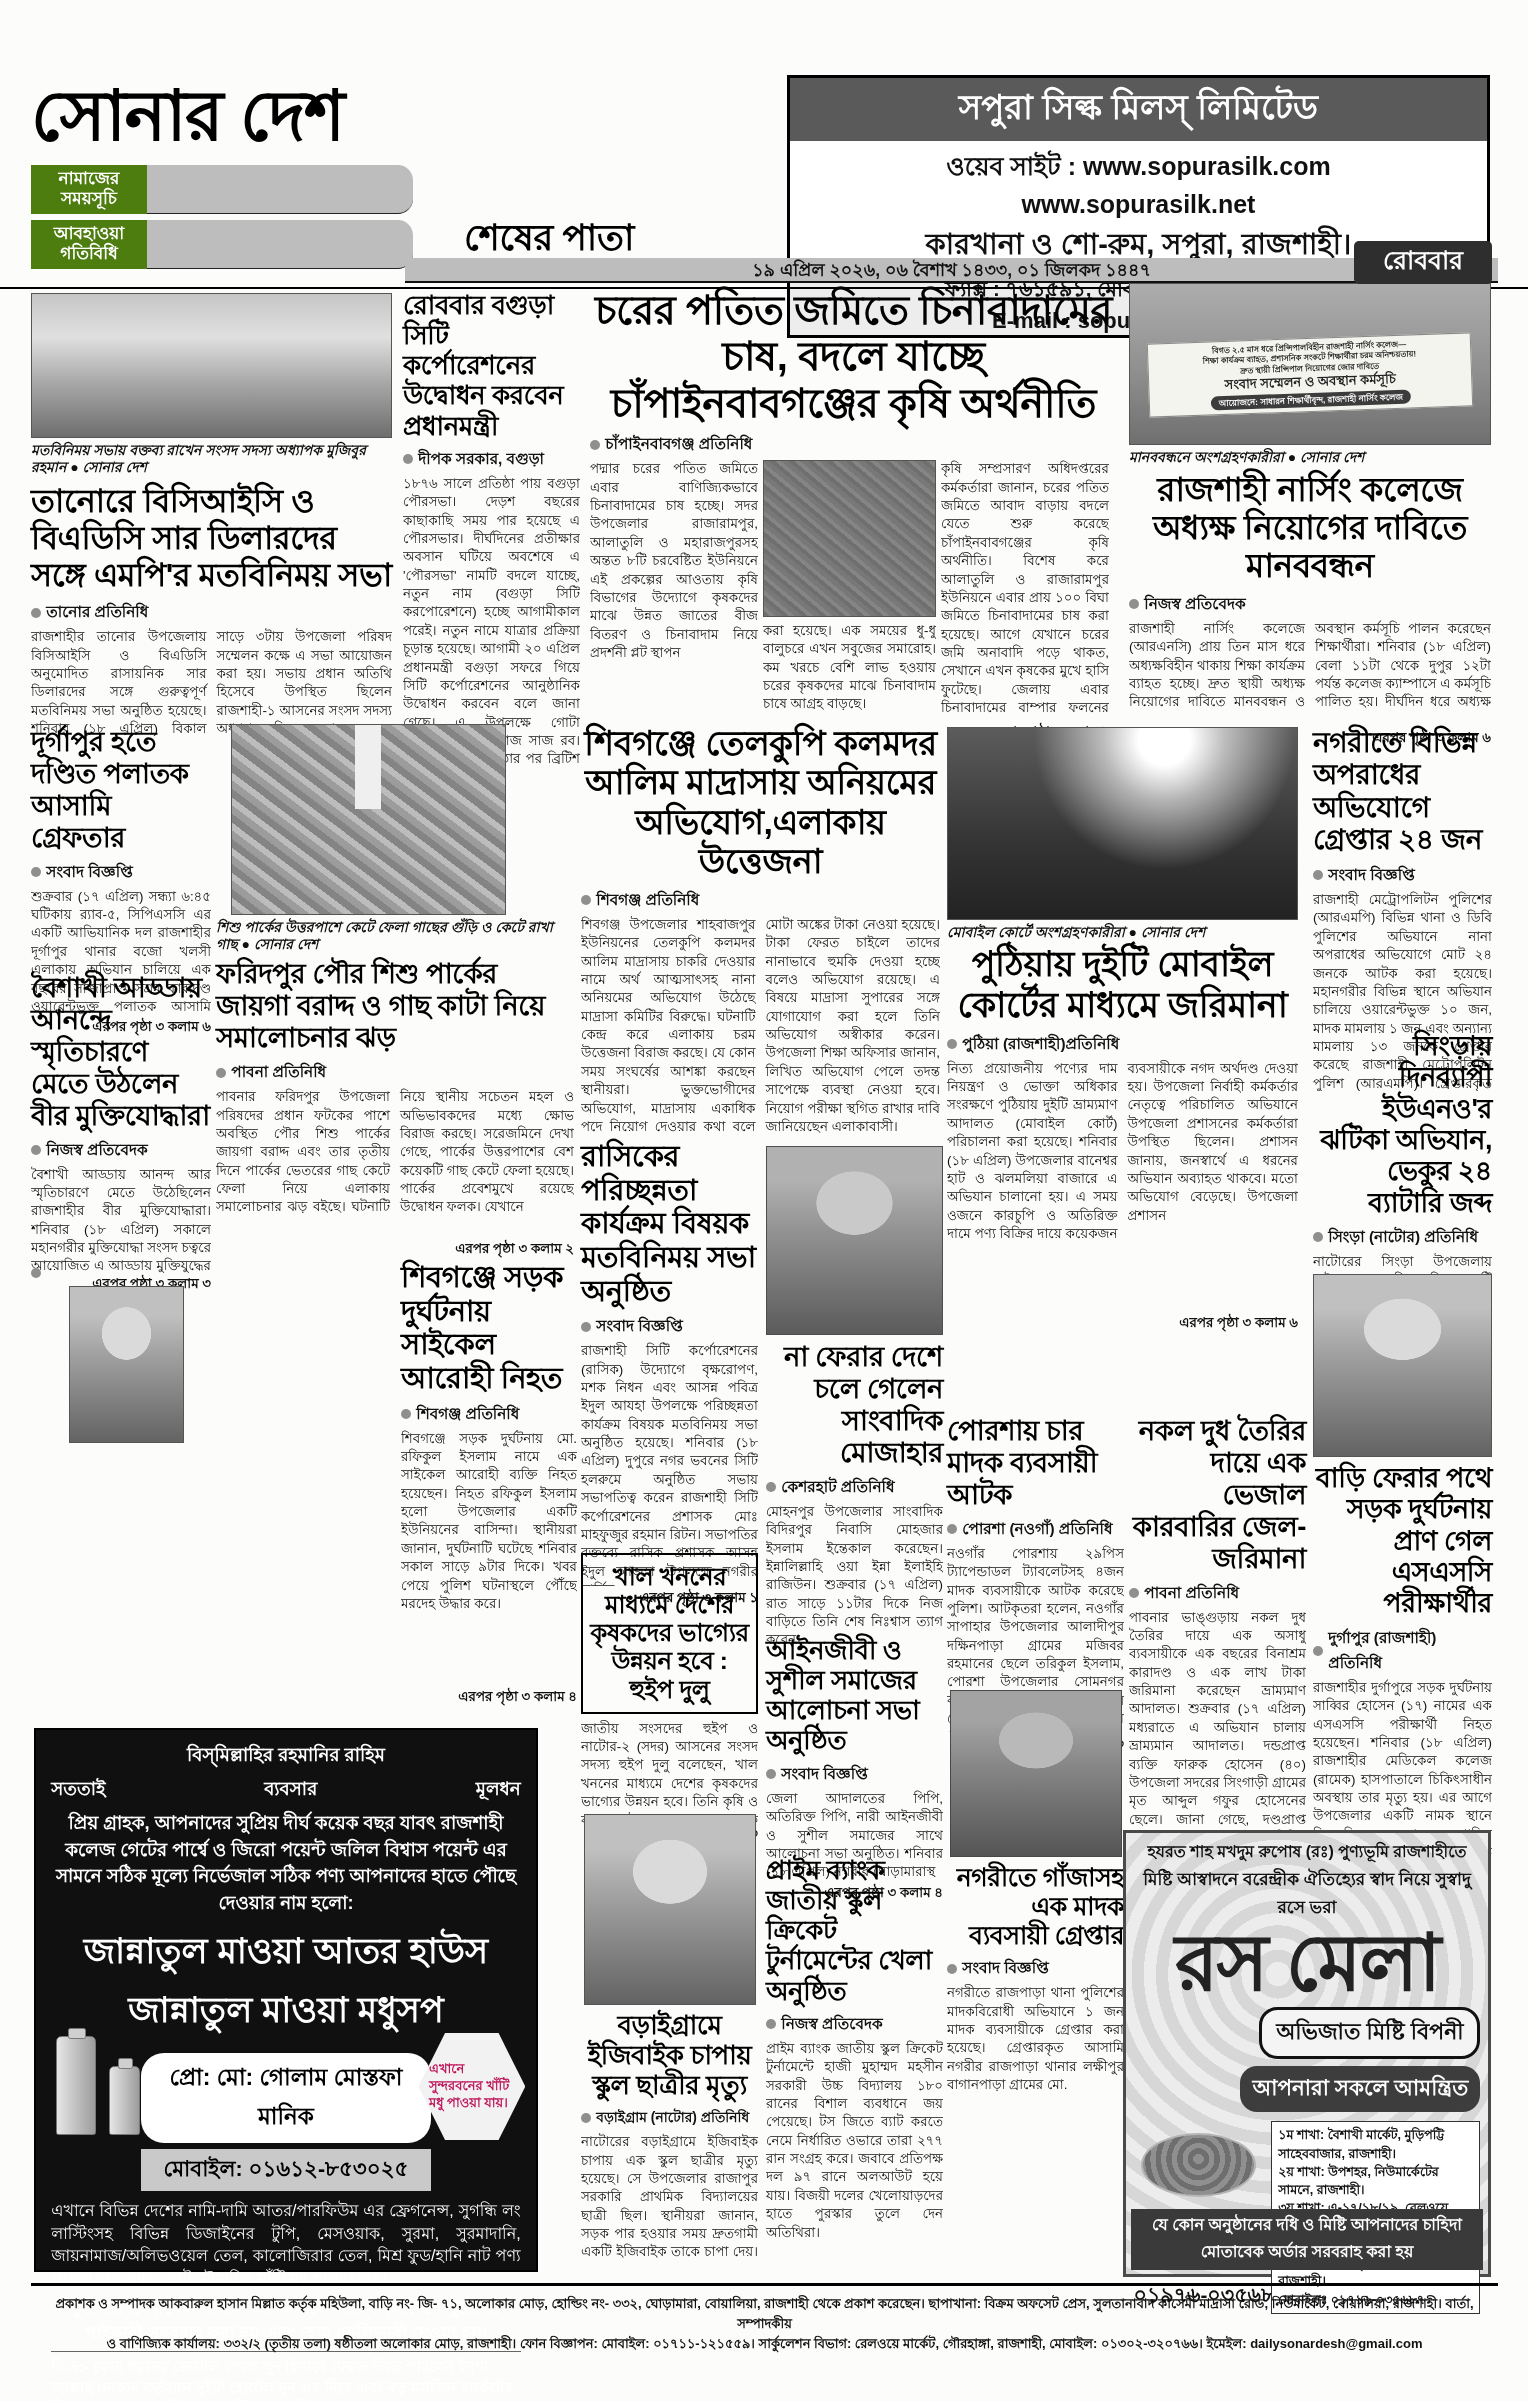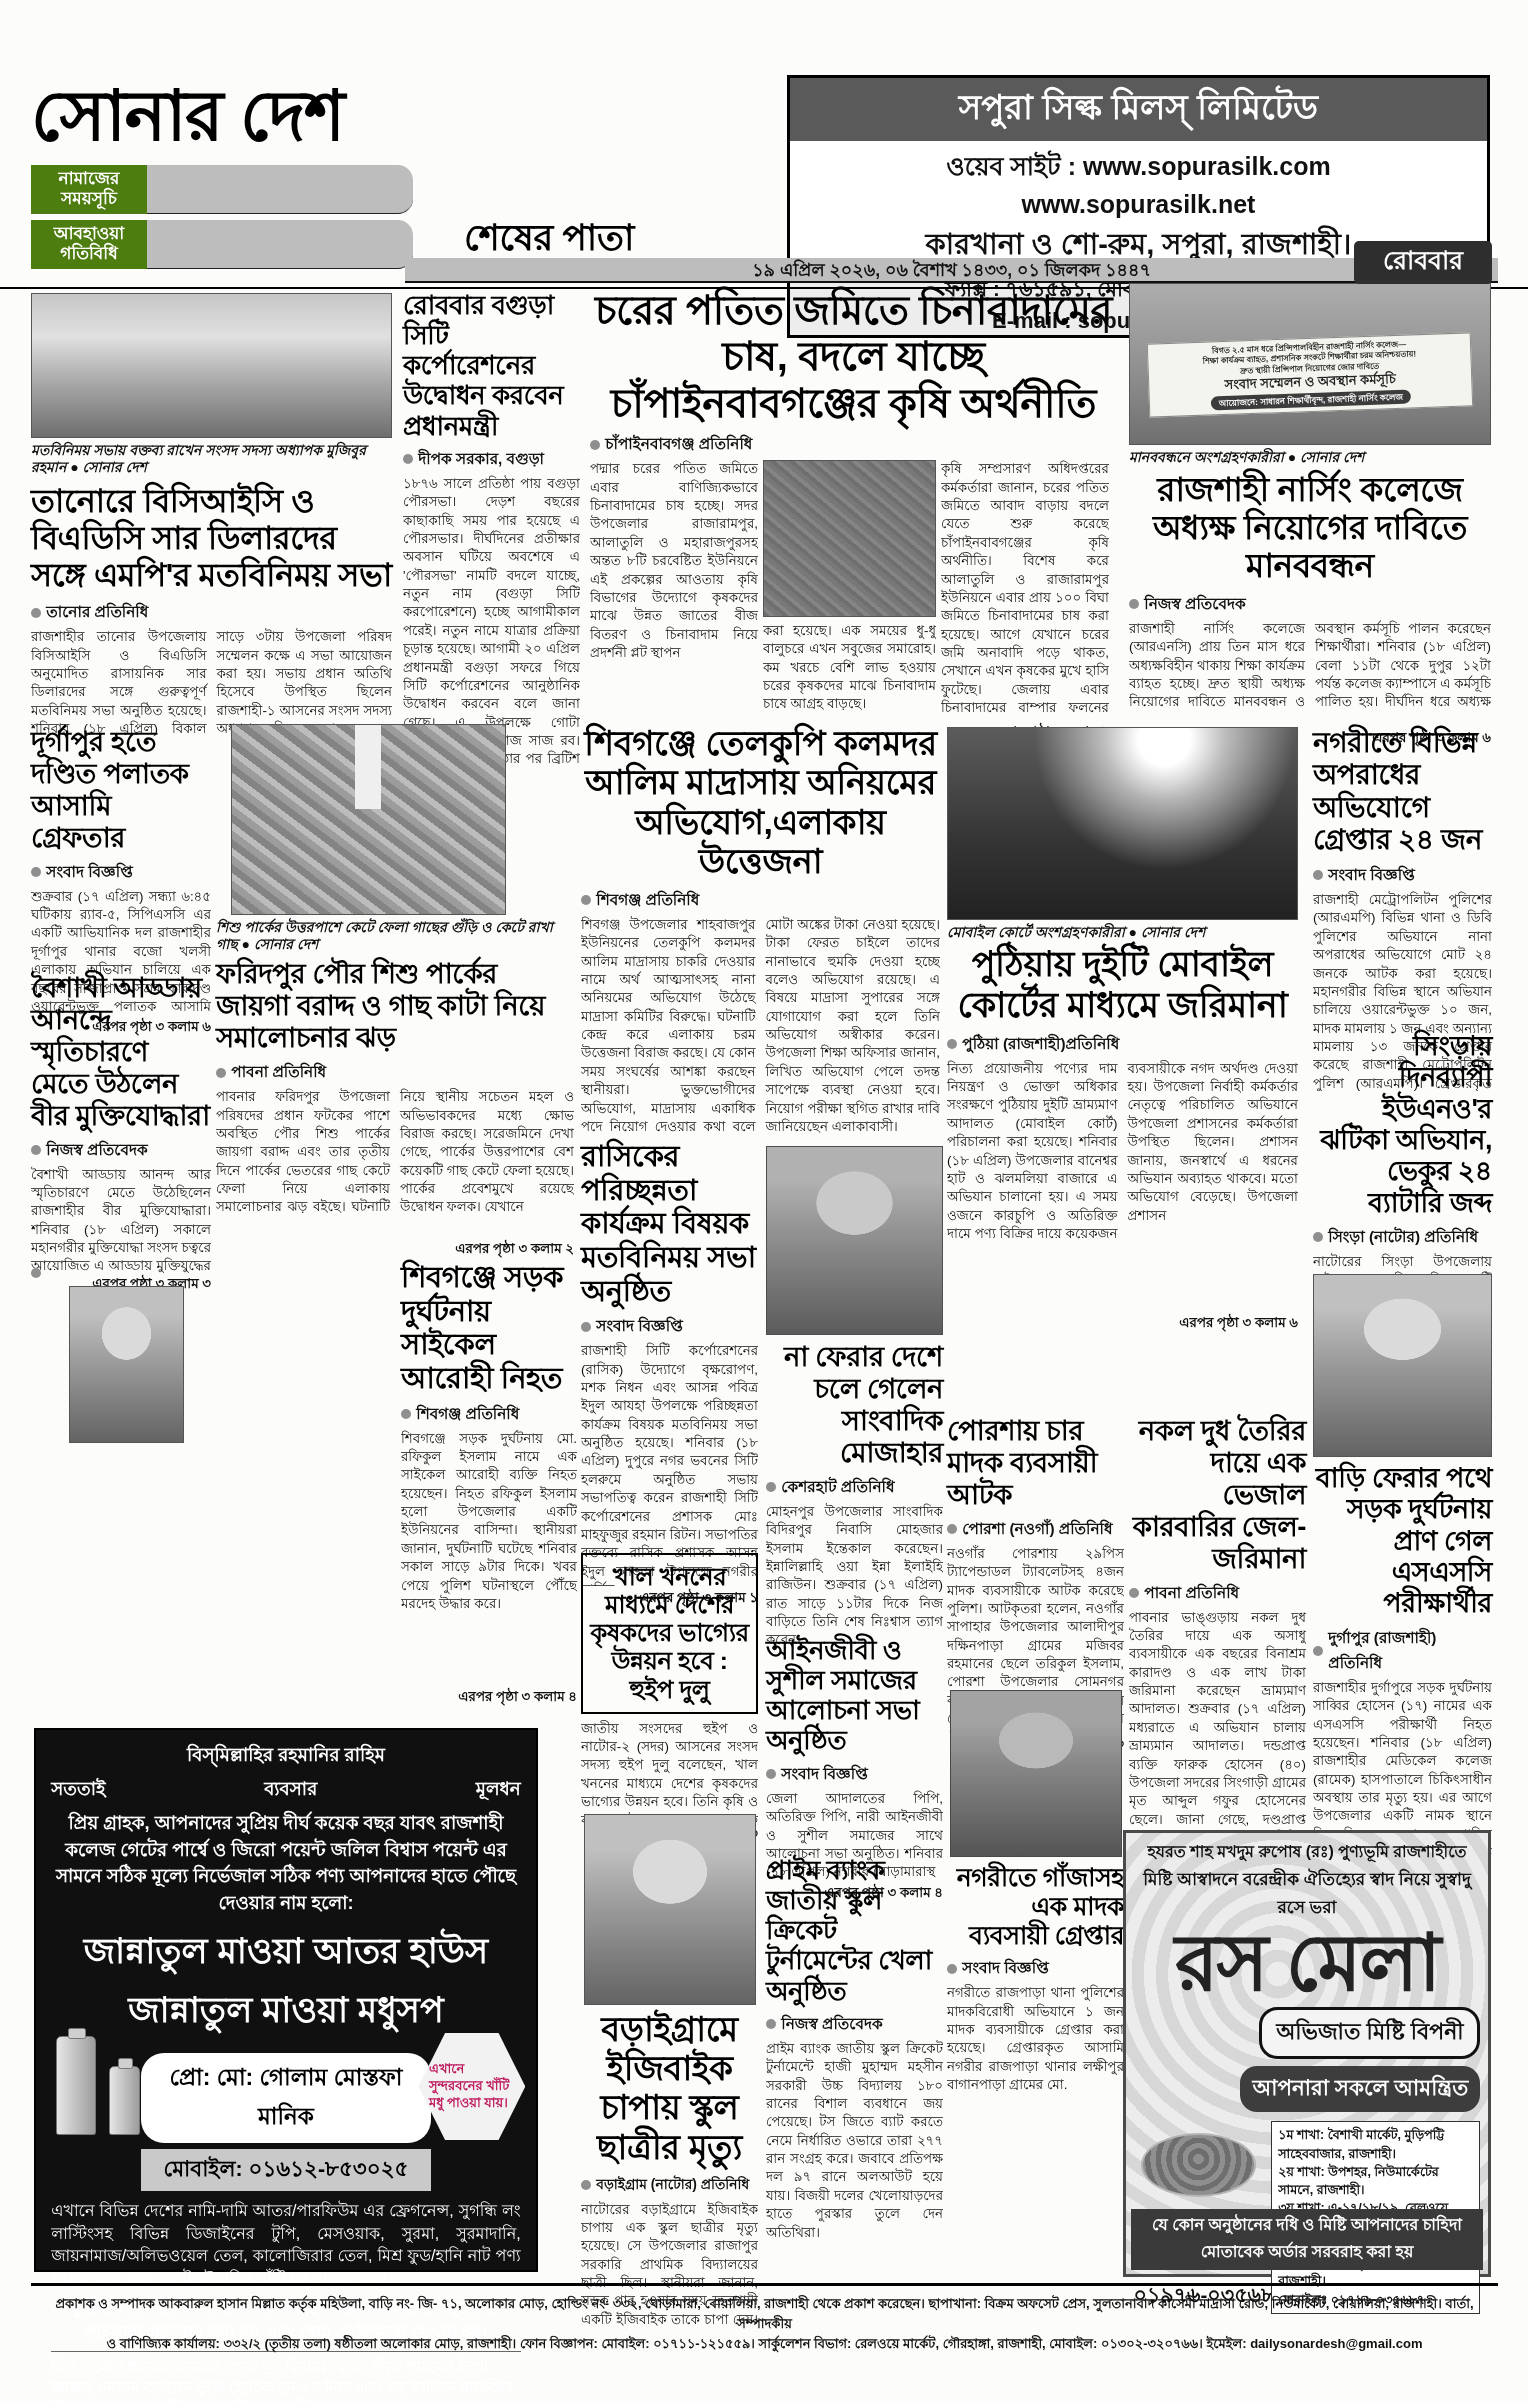--- a/index.html
+++ b/index.html
@@ -251,21 +251,21 @@
 </section>
 
 <section class="abs" style="left:581px;top:1553px;width:177px">
   <h2 class="hl center kbox" style="font-size:24.4px">খাল খননের মাধ্যমে দেশের কৃষকদের ভাগ্যের উন্নয়ন হবে : হুইপ দুলু</h2>
   <div class="bd" style="height:103px;margin-top:6.1px">জাতীয় সংসদের হুইপ ও নাটোর-২ (সদর) আসনের সংসদ সদস্য হুইপ দুলু বলেছেন, খাল খননের মাধ্যমে দেশের কৃষকদের ভাগ্যের উন্নয়ন হবে। তিনি কৃষি ও কৃষকের উন্নয়নকে অত্যন্ত গুরুত্ব দিয়েছেন। তিনি শনিবার</div>
   <div class="jl">এরপর পৃষ্ঠা ৩ কলাম ৩</div>
 </section>
 
 <section class="abs" style="left:581px;top:1814px;width:177px">
   <div class="ph ph-portrait" style="width:172px;height:191px;margin:0 auto"></div>
-  <h2 class="hl center" style="font-size:34px;margin-top:4.6px">বড়াইগ্রামে ইজিবাইক চাপায় স্কুল ছাত্রীর মৃত্যু</h2>
+  <h2 class="hl center" style="font-size:26px;margin-top:4.6px">বড়াইগ্রামে ইজিবাইক চাপায় স্কুল ছাত্রীর মৃত্যু</h2>
   <div class="byline" style="font-size:13.8px">
       <span class="dot"></span>
       <span>বড়াইগ্রাম (নাটোর) প্রতিনিধি</span>
     </div>
   <div class="bd" style="height:130px">নাটোরের বড়াইগ্রামে ইজিবাইক চাপায় এক স্কুল ছাত্রীর মৃত্যু হয়েছে। সে উপজেলার রাজাপুর সরকারি প্রাথমিক বিদ্যালয়ের ছাত্রী ছিল। স্থানীয়রা জানান, সড়ক পার হওয়ার সময় দ্রুতগামী একটি ইজিবাইক তাকে চাপা দেয়। হাসপাতালে নেওয়া হলে চিকিৎসক তাকে মৃত ঘোষণা করেন।</div>
 </section>
 
 <section class="abs" style="left:766px;top:1146px;width:177px">
   <div class="ph ph-portrait" style="width:177px;height:189px;filter:brightness(.92)"></div>
   <h2 class="hl right" style="font-size:27.5px;margin-top:6.1px">না ফেরার দেশে চলে গেলেন সাংবাদিক মোজাহার</h2>

